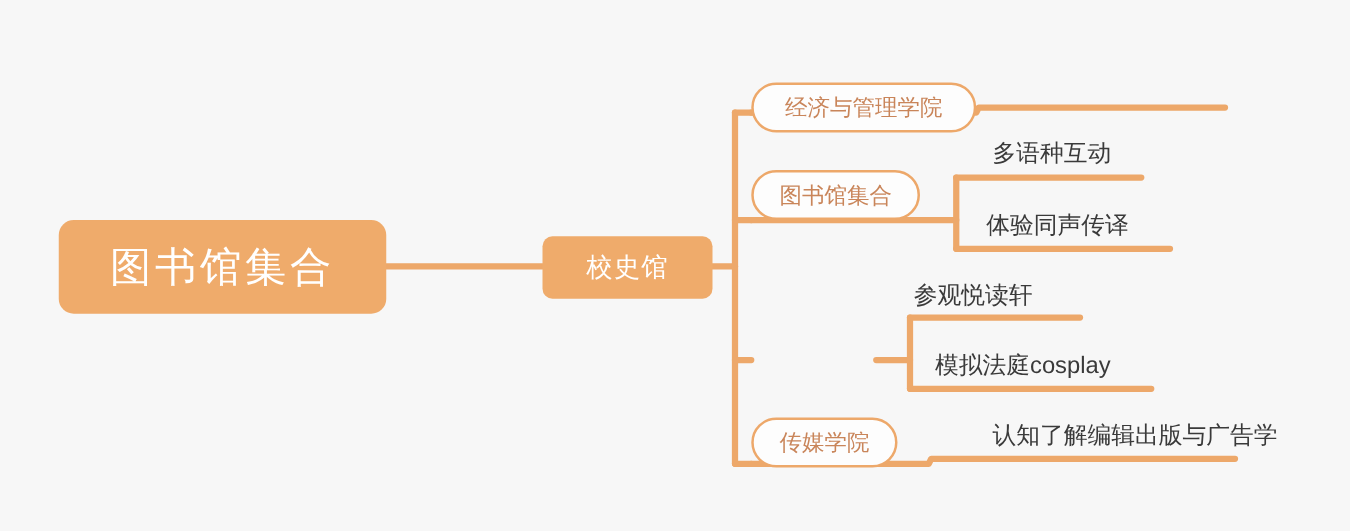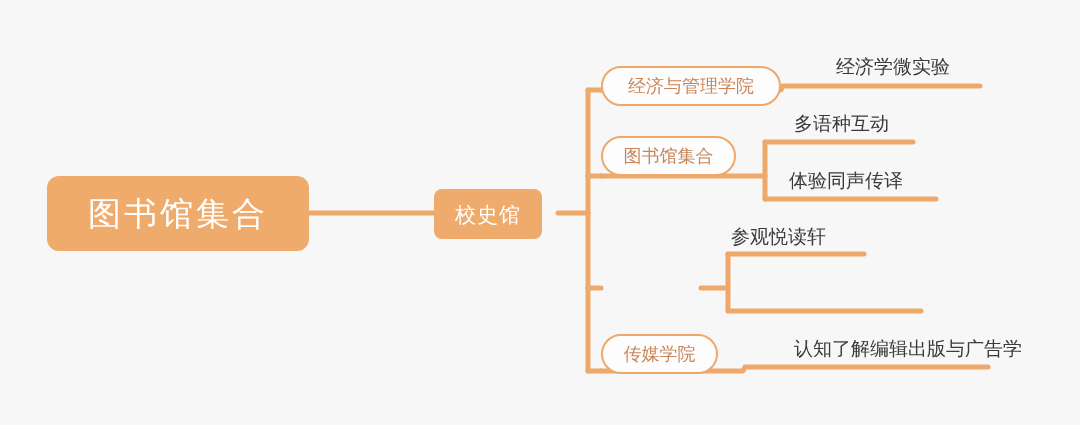--- a/index.html
+++ b/index.html
@@ -44,21 +44,21 @@
     letter-spacing: 3px;
     line-height: 1;
     white-space: nowrap;
   }
 
   
   .l2-node {
     position: absolute;
     left: 434px;
     top: 189px;
-    width: 108px;
+    width: 136px;
     height: 50px;
     background: #efab6b;
     border-radius: 8px;
     display: flex;
     align-items: center;
     justify-content: center;
   }
   .l2-node .label {
     color: #ffffff;
     font-size: 21px;
@@ -145,22 +145,22 @@
   <div class="pill pill-0">
     <span class="label">经济与管理学院</span>
   </div>
   <div class="pill pill-1">
     <span class="label">图书馆集合</span>
   </div>
   <div class="pill pill-3">
     <span class="label">传媒学院</span>
   </div>
 
-  <div class="leaf" style="left:836px; top:57px;">经济学微实验</div>
 
   <div class="leaf" style="left:794px; top:114px;">多语种互动</div>
   <div class="leaf" style="left:789px; top:171px;">体验同声传译</div>
 
   <div class="leaf" style="left:731px; top:227px;">参观悦读轩</div>
+  <div class="leaf" style="left:748px; top:283px;">模拟法庭cosplay</div>
 
   <div class="leaf" style="left:778px; top:339px;margin-left:16px;">认知了解编辑出版与广告学</div>
 
 </div>
 
 </body></html>

